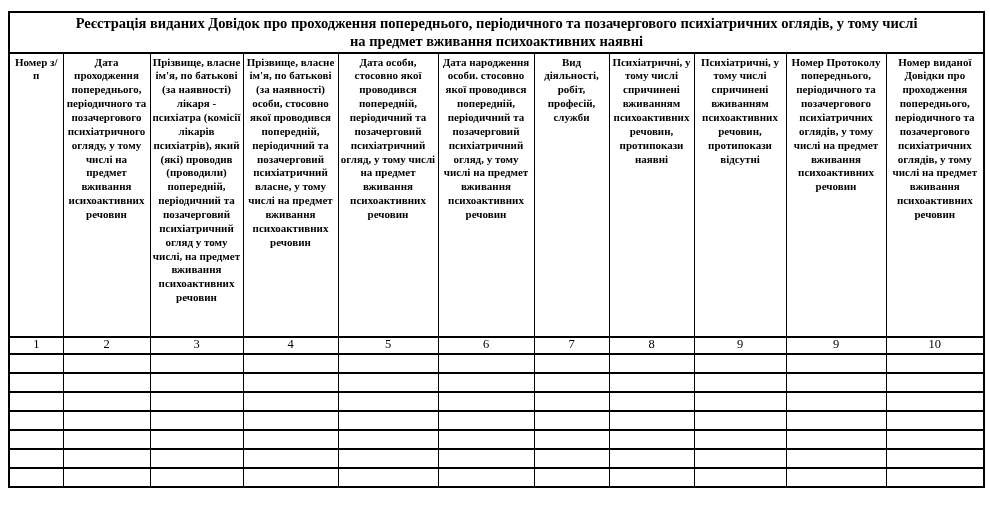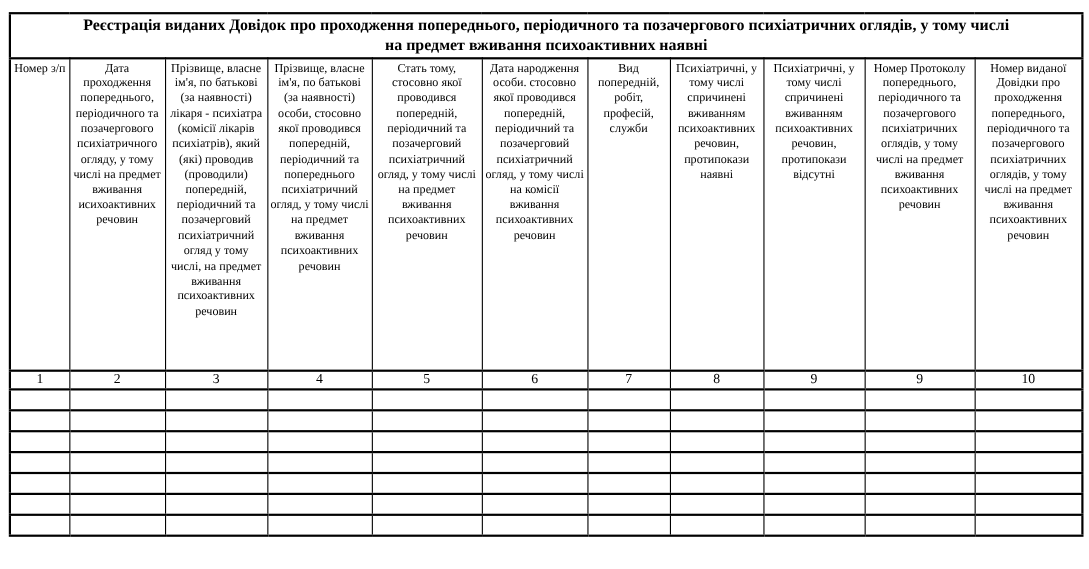--- a/index.html
+++ b/index.html
@@ -40,21 +40,21 @@
     height: 34px;
     font-weight: bold;
     font-size: 14.5px;
     line-height: 1.26;
     text-align: center;
     vertical-align: middle;
     padding: 1px 4px;
   }
   tr.header-row th {
     height: 284px;
-    font-weight: normal;
+    font-weight: bold;
     font-size: 11px;
     line-height: 1.26;
     text-align: center;
     vertical-align: top;
     padding: 2px 2px;
     word-wrap: break-word;
   }
   tr.number-row td {
     height: 17px;
     font-size: 12.5px;
@@ -90,24 +90,24 @@
       <tr class="title-row">
         <th colspan="11">
           <span>Реєстрація виданих Довідок про проходження попереднього, періодичного та позачергового психіатричних оглядів, у тому числі</span><br>
           <span>на предмет вживання психоактивних наявні</span>
         </th>
       </tr>
       <tr class="header-row">
         <th>Номер з/п</th>
         <th>Дата проходження попереднього, періодичного та позачергового психіатричного огляду, у тому числі на предмет вживання исихоактивних речовин</th>
         <th>Прізвище, власне ім'я, по батькові (за наявності) лікаря - психіатра (комісії лікарів психіатрів), який (які) проводив (проводили) попередній, періодичний та позачерговий психіатричний огляд у тому числі, на предмет вживання психоактивних речовин</th>
-        <th>Прізвище, власне ім'я, по батькові (за наявності) особи, стосовно якої проводився попередній, періодичний та попереднього психіатричний огляд, у тому числі на предмет вживання психоактивних речовин</th>
-        <th>Стать тому, стосовно якої проводився попередній, періодичний та позачерговий психіатричний огляд, у тому числі на предмет вживання психоактивних речовин</th>
-        <th>Дата народження особи. стосовно якої проводився попередній, періодичний та позачерговий психіатричний огляд, у тому числі на комісії вживання психоактивних речовин</th>
-        <th>Вид попередній, робіт, професій, служби</th>
+        <th>Прізвище, власне ім'я, по батькові (за наявності) особи, стосовно якої проводився попередній, періодичний та позачерговий психіатричний власне, у тому числі на предмет вживання психоактивних речовин</th>
+        <th>Дата особи, стосовно якої проводився попередній, періодичний та позачерговий психіатричний огляд, у тому числі на предмет вживання психоактивних речовин</th>
+        <th>Дата народження особи. стосовно якої проводився попередній, періодичний та позачерговий психіатричний огляд, у тому числі на предмет вживання психоактивних речовин</th>
+        <th>Вид діяльності, робіт, професій, служби</th>
         <th>Психіатричні, у тому числі спричинені вживанням психоактивних речовин, протипокази наявні</th>
         <th>Психіатричні, у тому числі спричинені вживанням психоактивних речовин, протипокази відсутні</th>
         <th>Номер Протоколу попереднього, періодичного та позачергового психіатричних оглядів, у тому числі на предмет вживання психоактивних речовин</th>
         <th>Номер виданої Довідки про проходження попереднього, періодичного та позачергового психіатричних оглядів, у тому числі на предмет вживання психоактивних речовин</th>
       </tr>
       <tr class="number-row">
         <td>1</td>
         <td>2</td>
         <td>3</td>
         <td>4</td>

